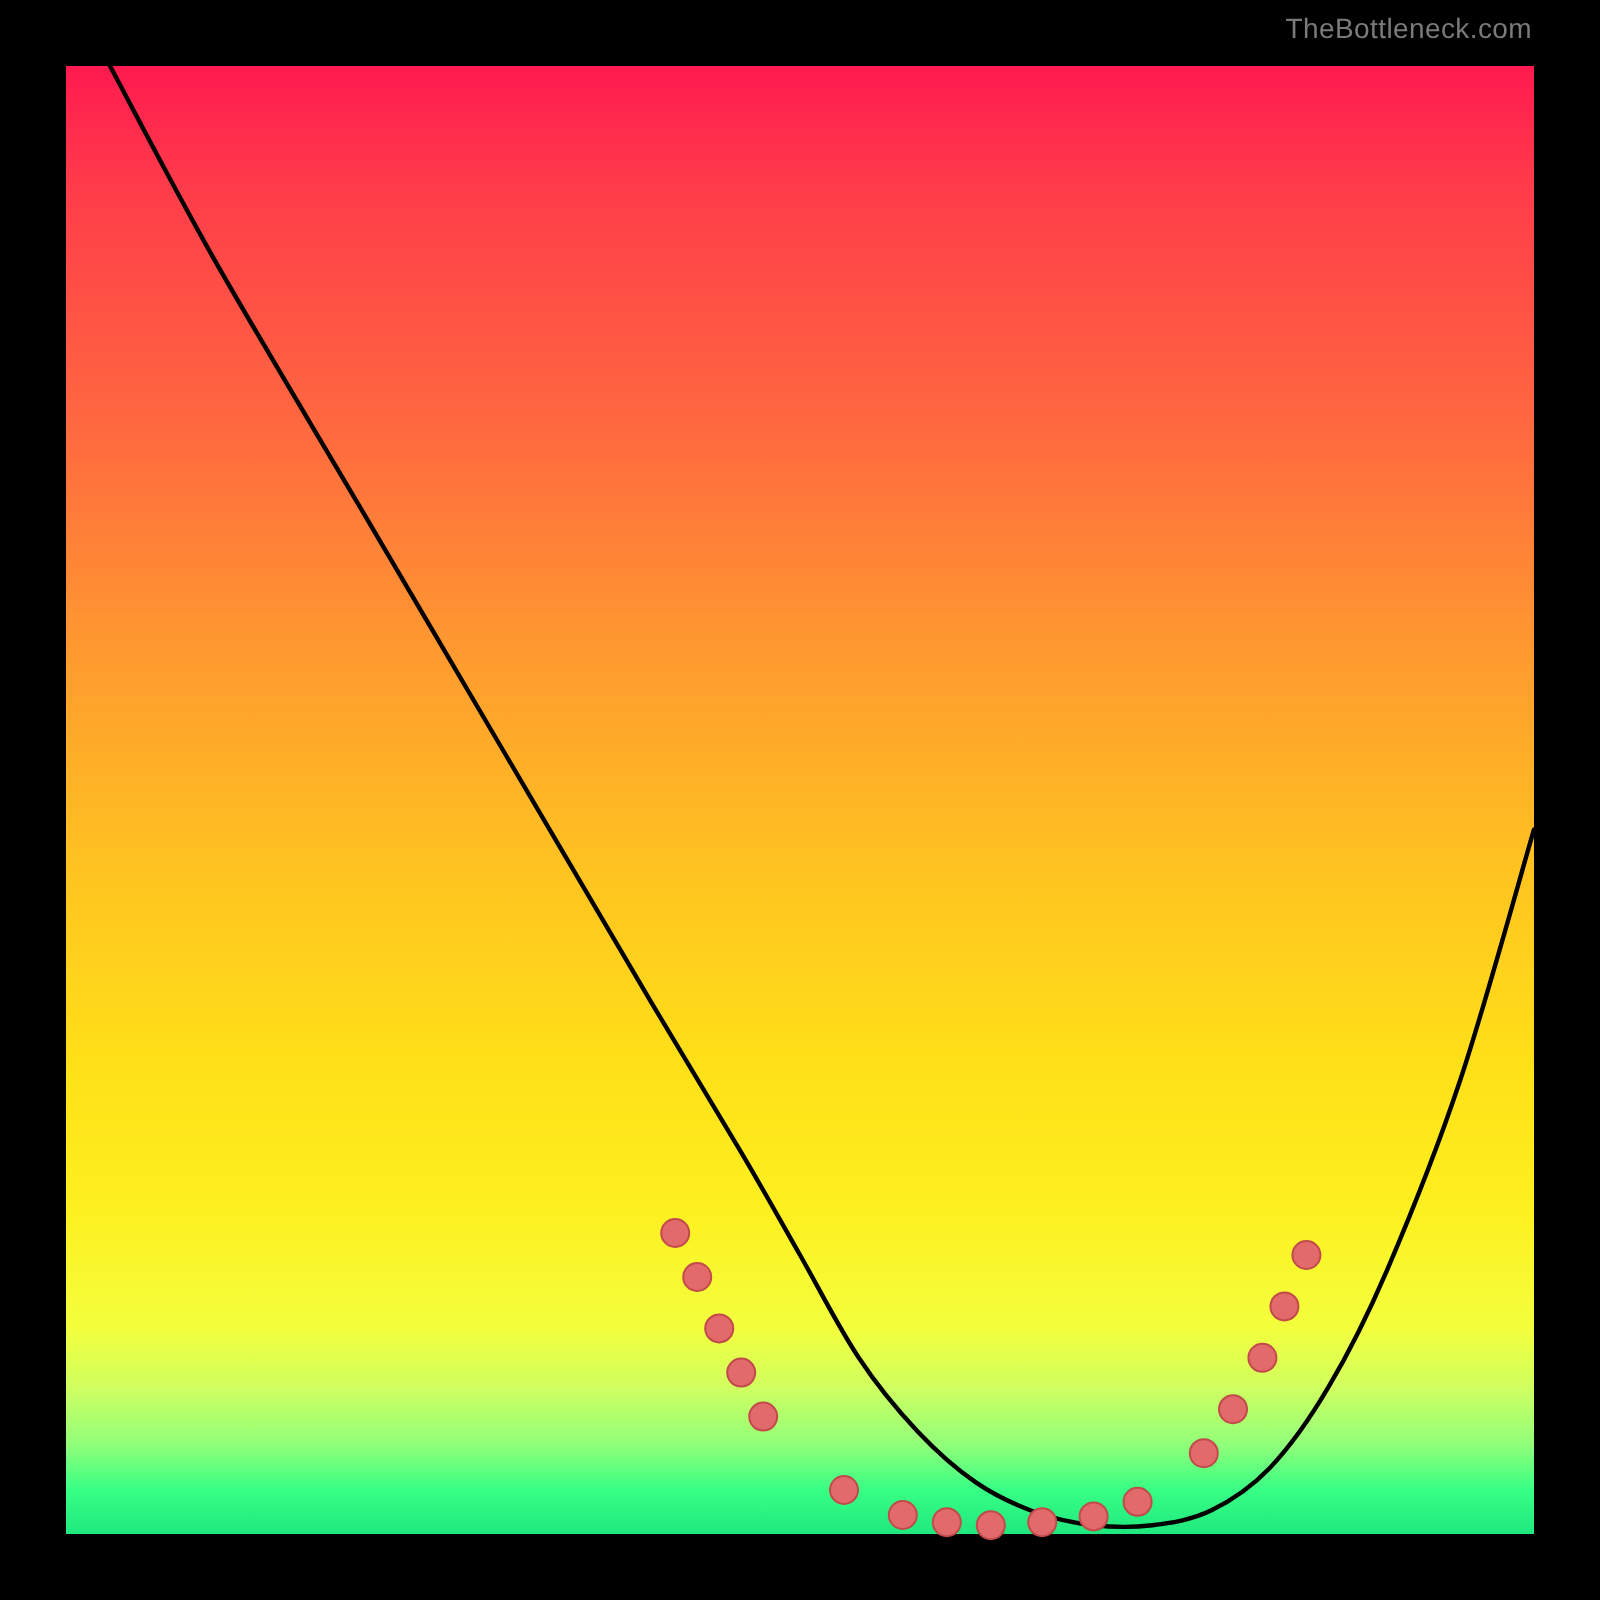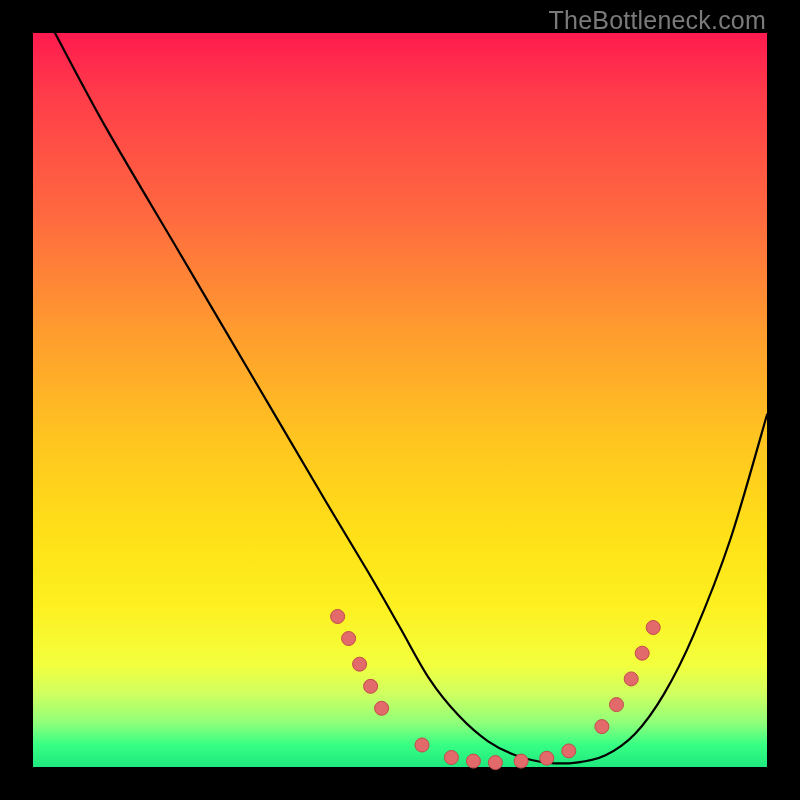--- a/index.html
+++ b/index.html
@@ -40,21 +40,21 @@
       #8fff7a 94%,
       #37ff84 97%,
       #1fe87e 100%
     );
   }
   .watermark {
     position: absolute;
     top: 6px;
     right: 34px;
     color: #7a7a7a;
-    font-size: 25px;
+    font-size: 14px;
     font-weight: 400;
     letter-spacing: 0.2px;
   }
   svg.curve {
     position: absolute;
     left: 33px;
     top: 33px;
     width: 734px;
     height: 734px;
     overflow: visible;

